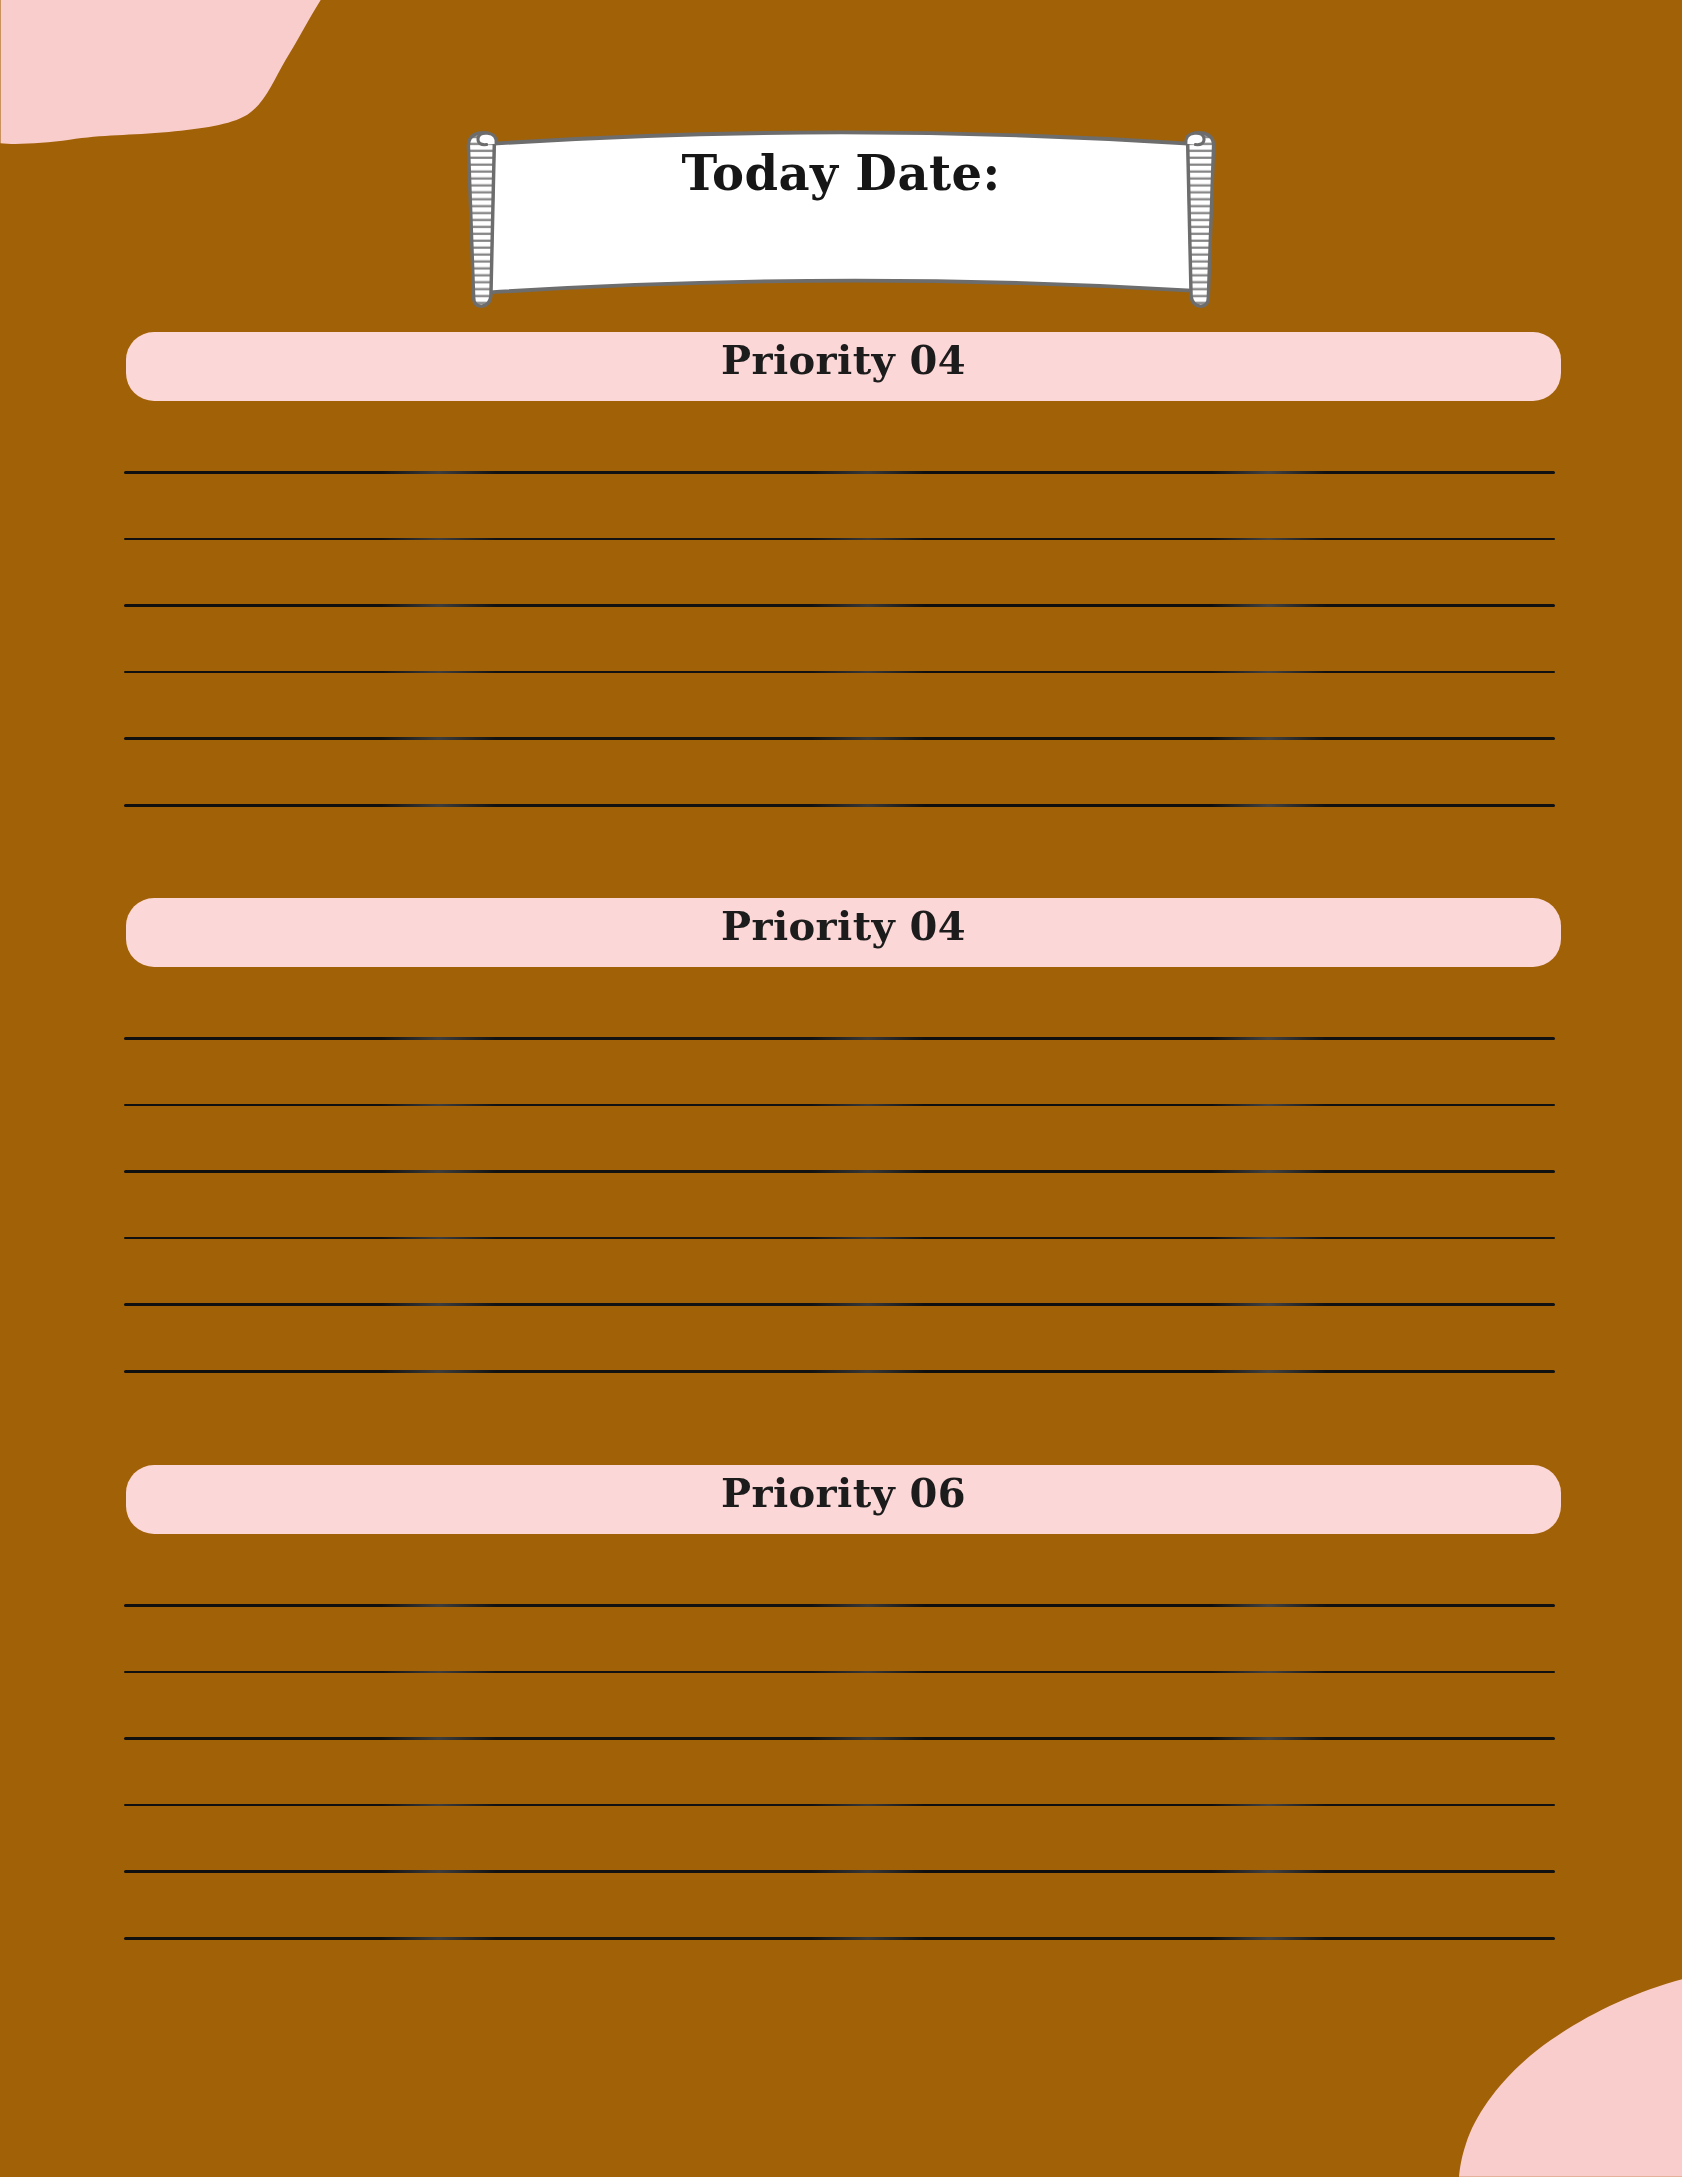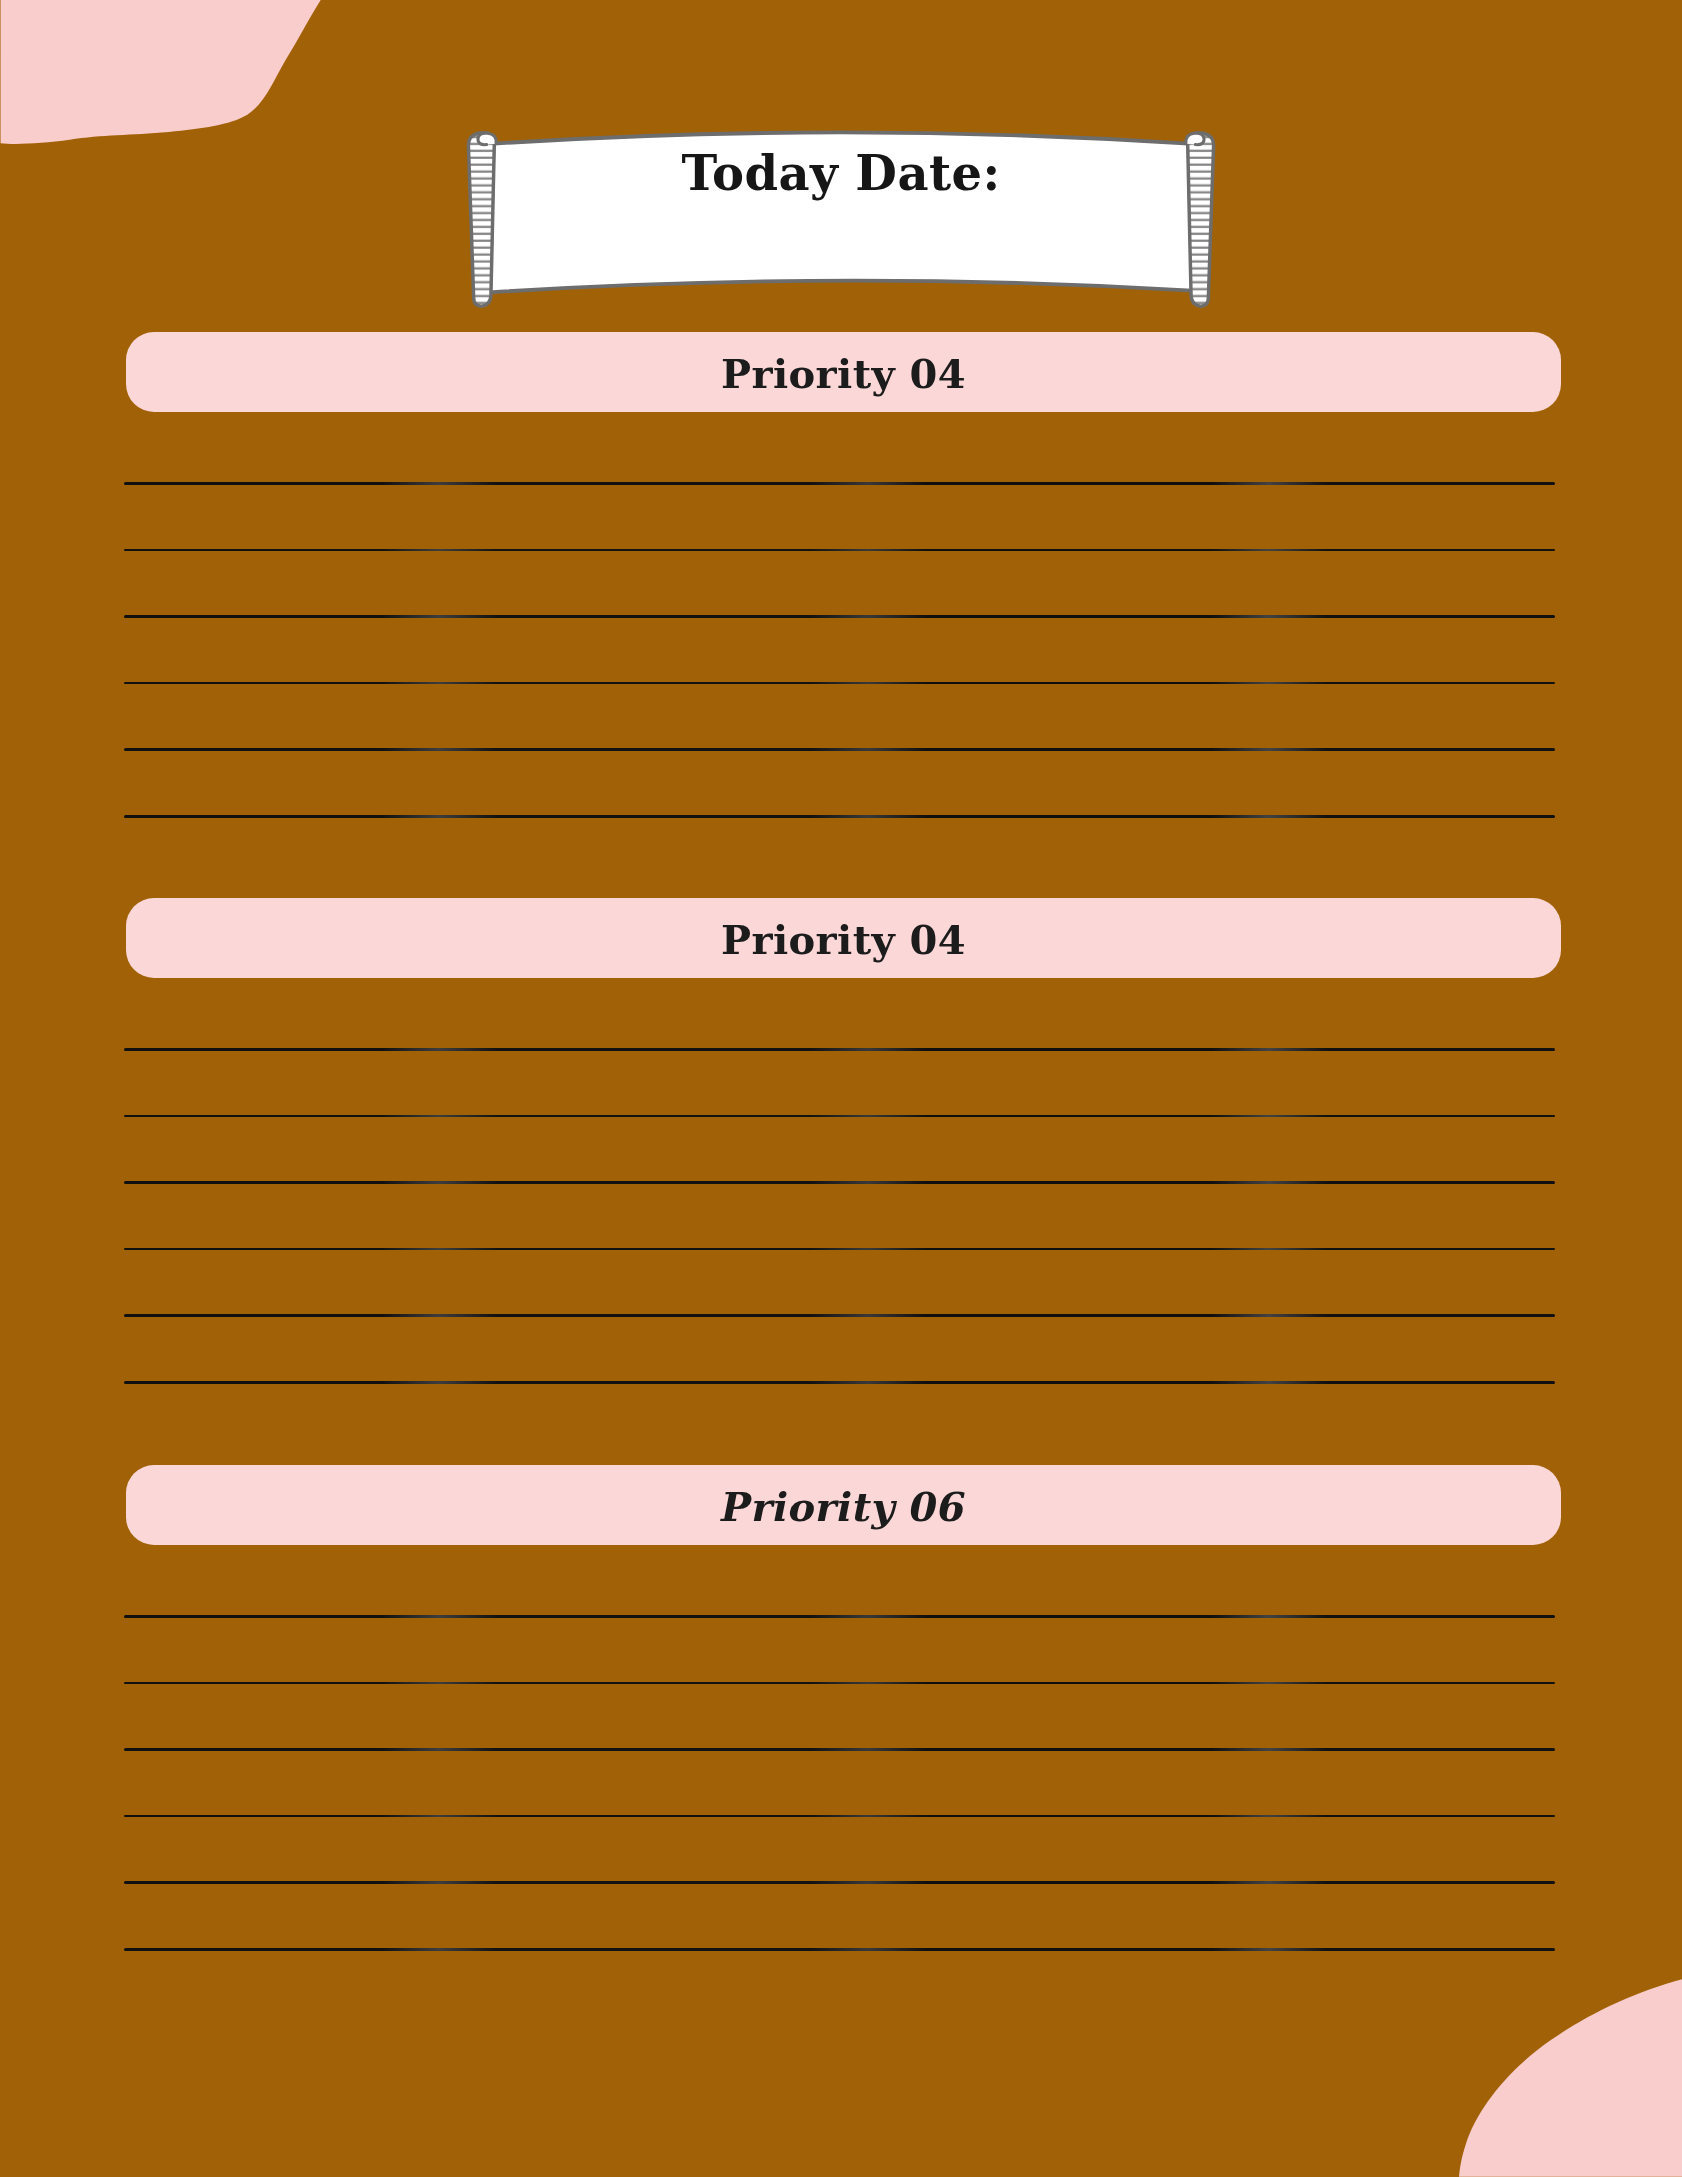--- a/index.html
+++ b/index.html
@@ -58,26 +58,25 @@
   }
 
   
   .section {
     position: absolute;
     left: 126px;
     width: 1435px;
   }
   .section-04 { top: 332px; }
   .section-05 { top: 898px; }
-  .section-06 { top: 1465px; font-style: italic; }
+  .section-06 { top: 1465px; }
   .section-bar {
-    height: 80px;
+    height: 69px;
     background: var(--bar-pink, #fcd7d7);
     display: flex;
-    align-items: center;
     justify-content: center;
     border-radius: 28px;
   }
   .section-bar-label {
     font-size: 40px;
     font-weight: 700;
     color: #1c1c1c;
     letter-spacing: 0.4px;
     padding-top: 3.5px;
   }

